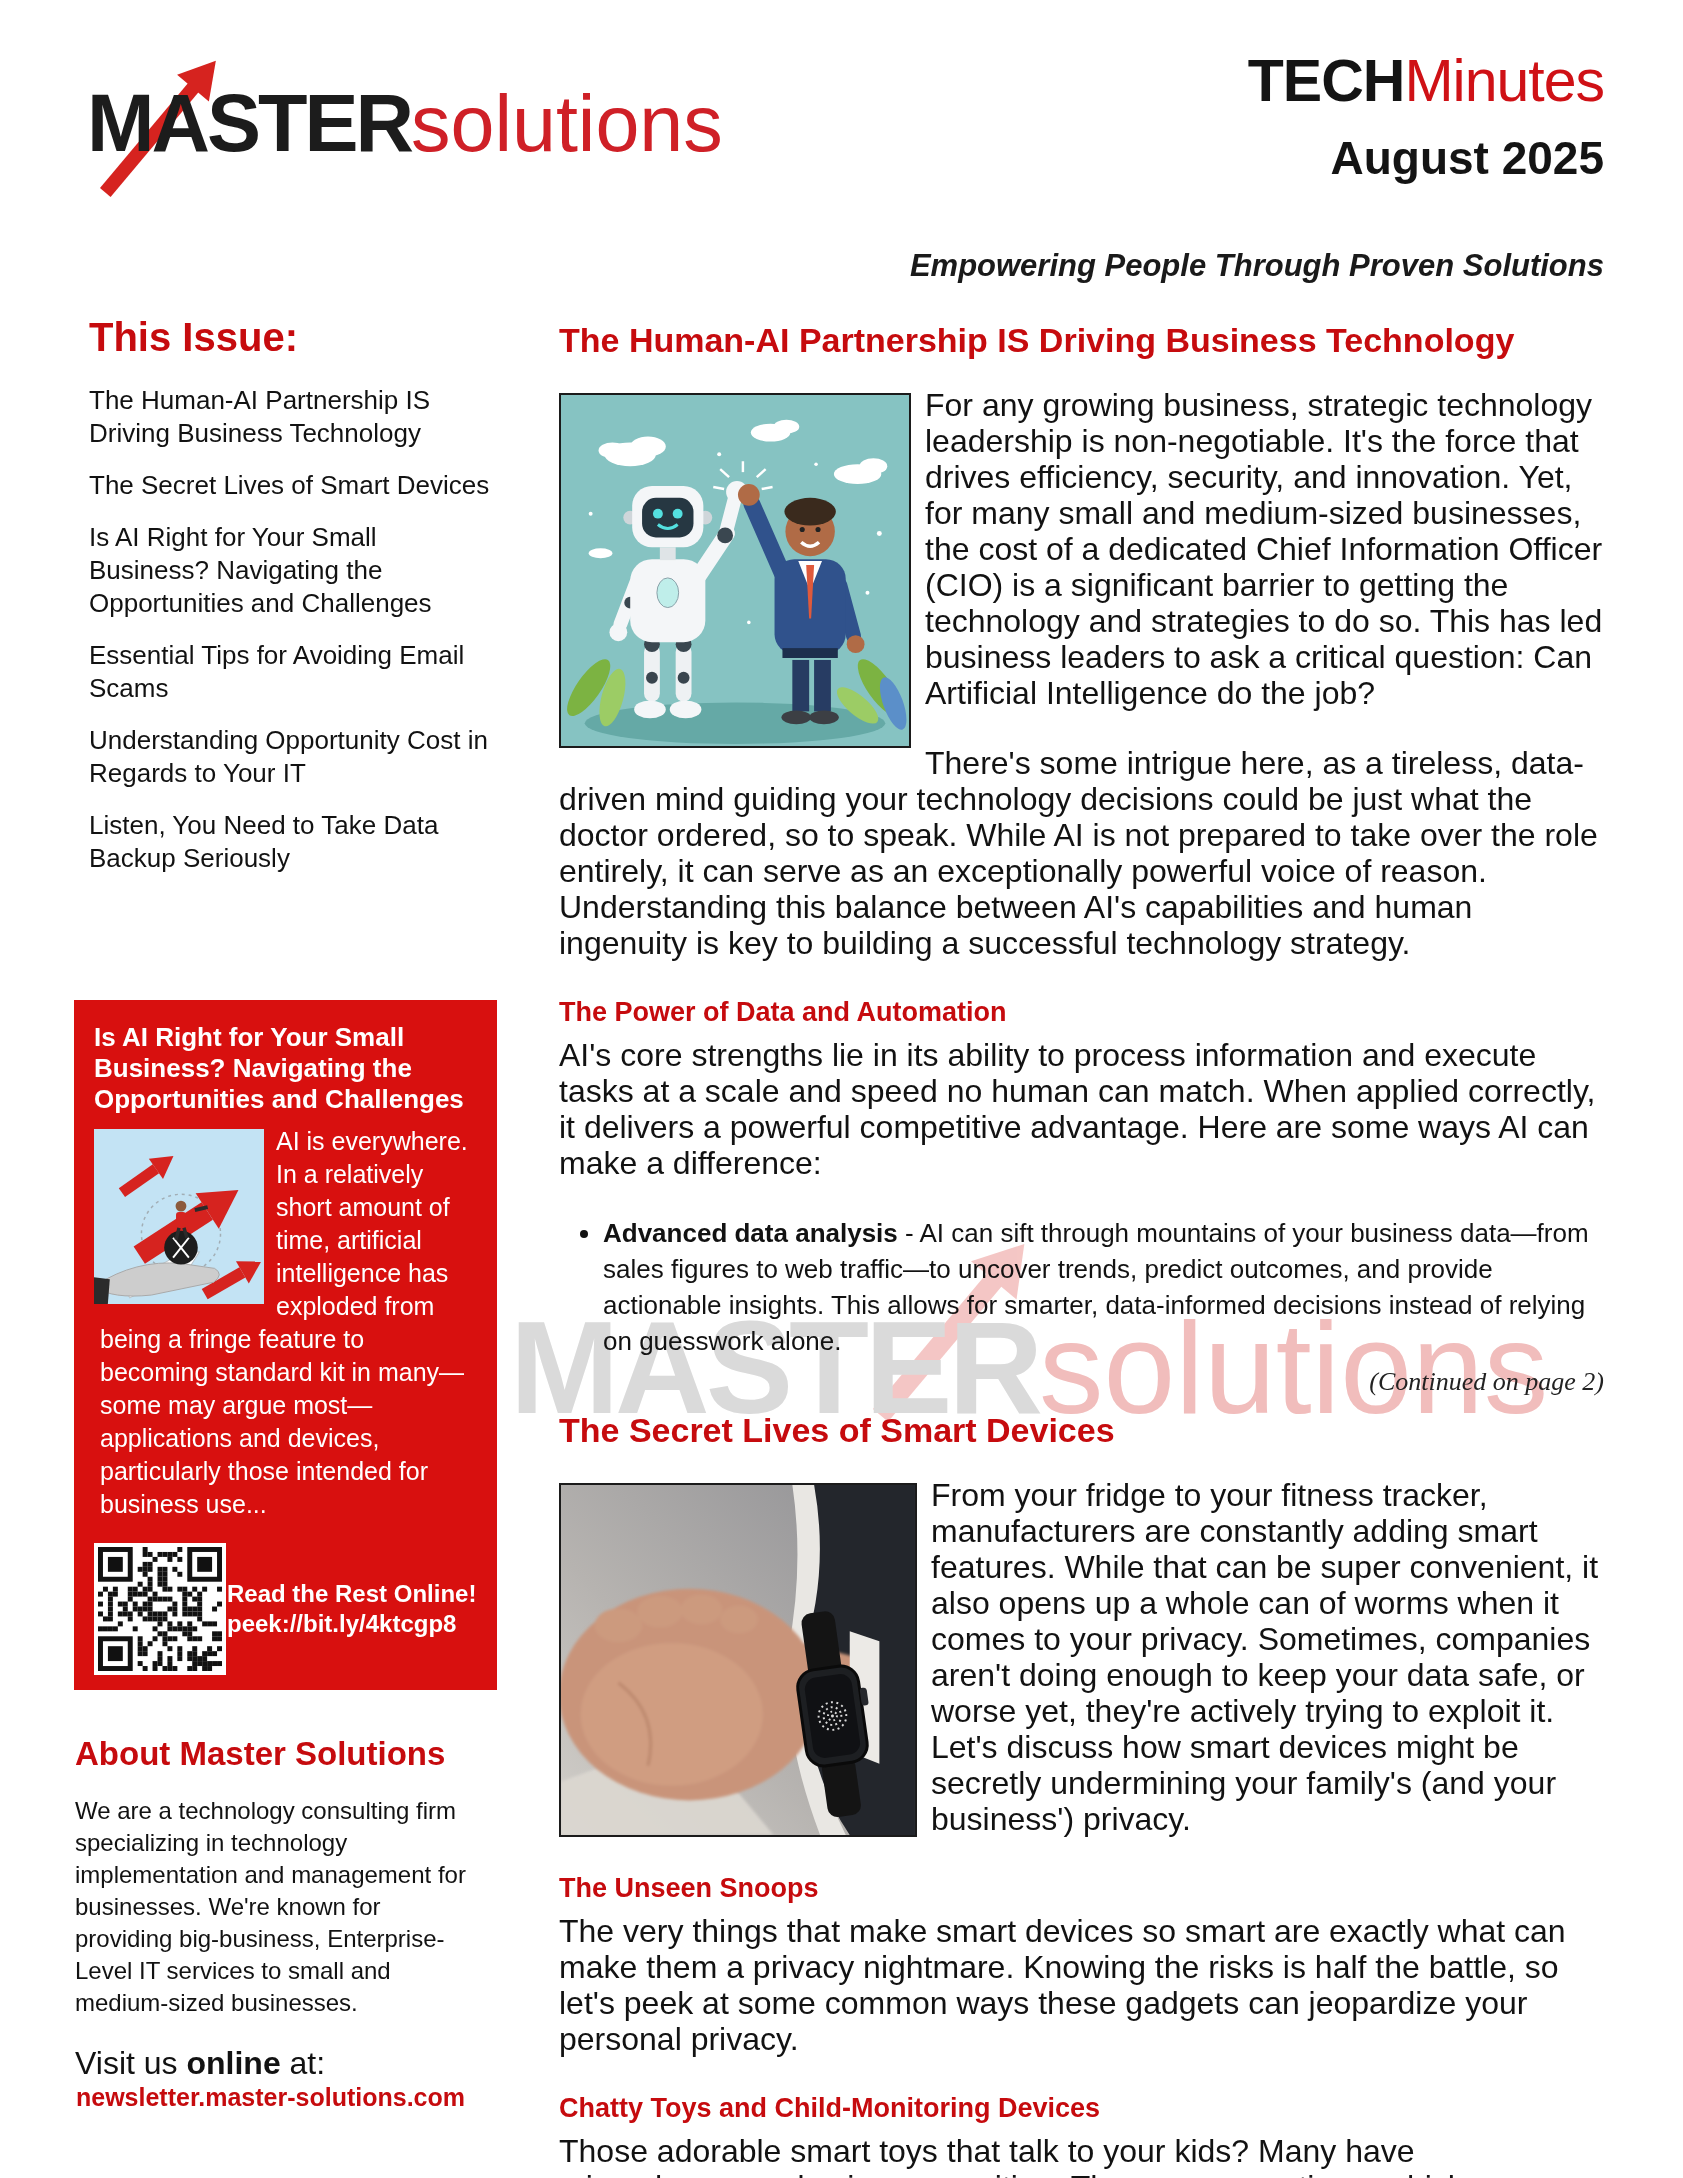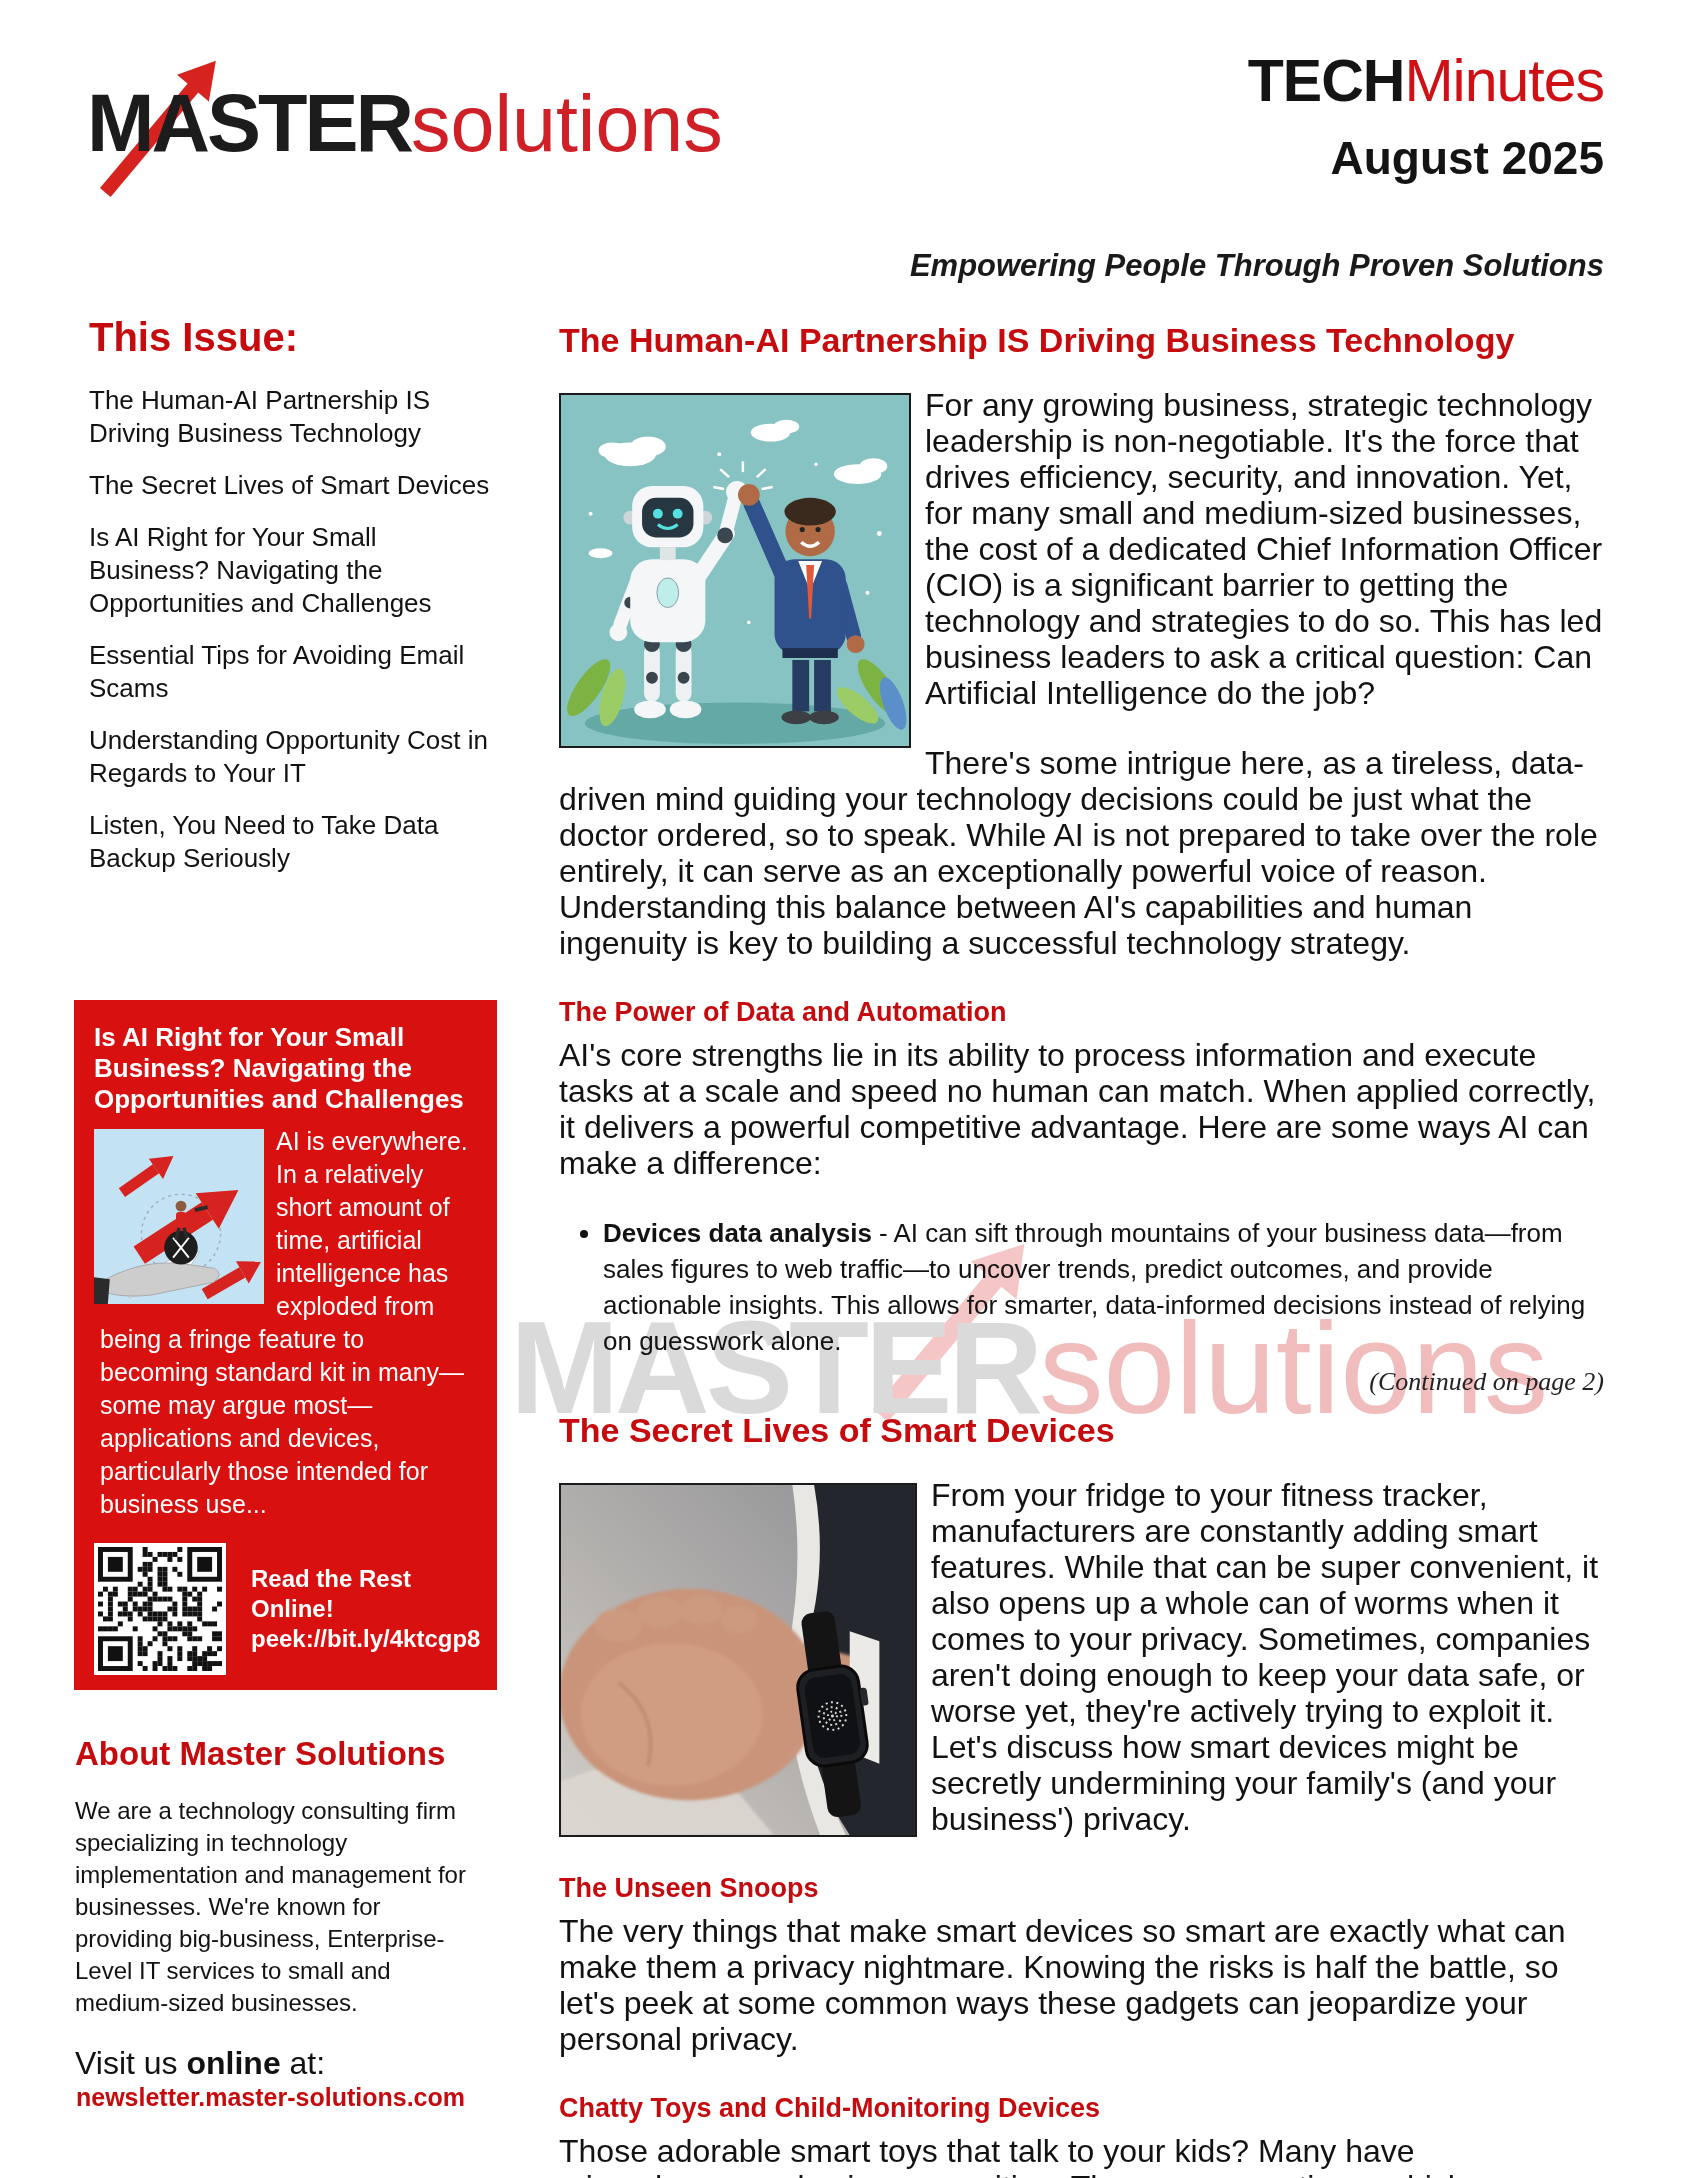--- a/index.html
+++ b/index.html
@@ -23,21 +23,21 @@
   .sidebar h2{margin:0 0 24px;font-size:40px;font-weight:800;color:#c60b0e;}
   .sidebar ul{margin:0;padding:0;list-style:none;}
   .sidebar li{font-size:26px;line-height:33px;margin-bottom:19px;color:#121212;}
 
   
   .promo{position:absolute;left:74px;top:1000px;width:423px;height:690px;background:#d8100f;
          color:#fff;box-sizing:border-box;padding:22px 20px;z-index:1;}
   .promo-title{font-size:26px;font-weight:800;line-height:31px;margin:0 0 10px;}
   .promo-img{float:left;width:170px;height:175px;margin:4px 12px 4px 0;background:#c3e3f4;}
   .promo-text{font-size:25px;line-height:33px;margin:6px;}
-  .promo-footer{clear:both;display:flex;align-items:center;gap:25px;margin-top:22px;}
+  .promo-footer{clear:both;display:flex;align-items:center;gap:1px;margin-top:22px;}
   .qr-wrap{background:#fff;padding:4px;line-height:0;flex:0 0 auto;}
   .qr-label{font-size:24px;font-weight:800;line-height:30px;}
 
   
   .about{position:absolute;left:75px;top:1735px;width:391px;}
   .about h2{margin:0 0 22px;font-size:33px;font-weight:800;color:#c60b0e;}
   .about p{margin:0;font-size:24px;line-height:32px;color:#121212;}
   .about .visit{margin-top:28px;font-size:32px;}
   .about .bold{font-weight:800;}
   .website{font-size:25px;font-weight:800;color:#c60b0e;margin-top:4px;text-align:center;}
@@ -452,21 +452,21 @@
       </svg>
     </div>
 
     <p>For any growing business, strategic technology leadership is non-negotiable. It's the force that drives efficiency, security, and innovation. Yet, for many small and medium-sized businesses, the cost of a dedicated Chief Information Officer (CIO) is a significant barrier to getting the technology and strategies to do so. This has led business leaders to ask a critical question: Can Artificial Intelligence do the job?</p>
     <p>There's some intrigue here, as a tireless, data-driven mind guiding your technology decisions could be just what the doctor ordered, so to speak. While AI is not prepared to take over the role entirely, it can serve as an exceptionally powerful voice of reason. Understanding this balance between AI's capabilities and human ingenuity is key to building a successful technology strategy.</p>
 
     <h3 class="subhead">The Power of Data and Automation</h3>
     <p>AI's core strengths lie in its ability to process information and execute tasks at a scale and speed no human can match. When applied correctly, it delivers a powerful competitive advantage. Here are some ways AI can make a difference:</p>
 
     <ul class="bullets">
-      <li><span class="b">Devices data analysis</span><span> - AI can sift through mountains of your business data—from sales figures to web traffic—to uncover trends, predict outcomes, and provide actionable insights. This allows for smarter, data-informed decisions instead of relying on guesswork alone.</span></li>
+      <li><span class="b">Advanced data analysis</span><span> - AI can sift through mountains of your business data—from sales figures to web traffic—to uncover trends, predict outcomes, and provide actionable insights. This allows for smarter, data-informed decisions instead of relying on guesswork alone.</span></li>
     </ul>
 
     <div class="continued">(Continued on page 2)</div>
 
     <h1 class="second">The Secret Lives of Smart Devices</h1>
 
     <div class="photo-frame">
       <svg viewBox="0 0 358 354" width="354" height="350">
         <defs>
           <linearGradient id="bgg" x1="1" y1="0" x2="0" y2="1">

